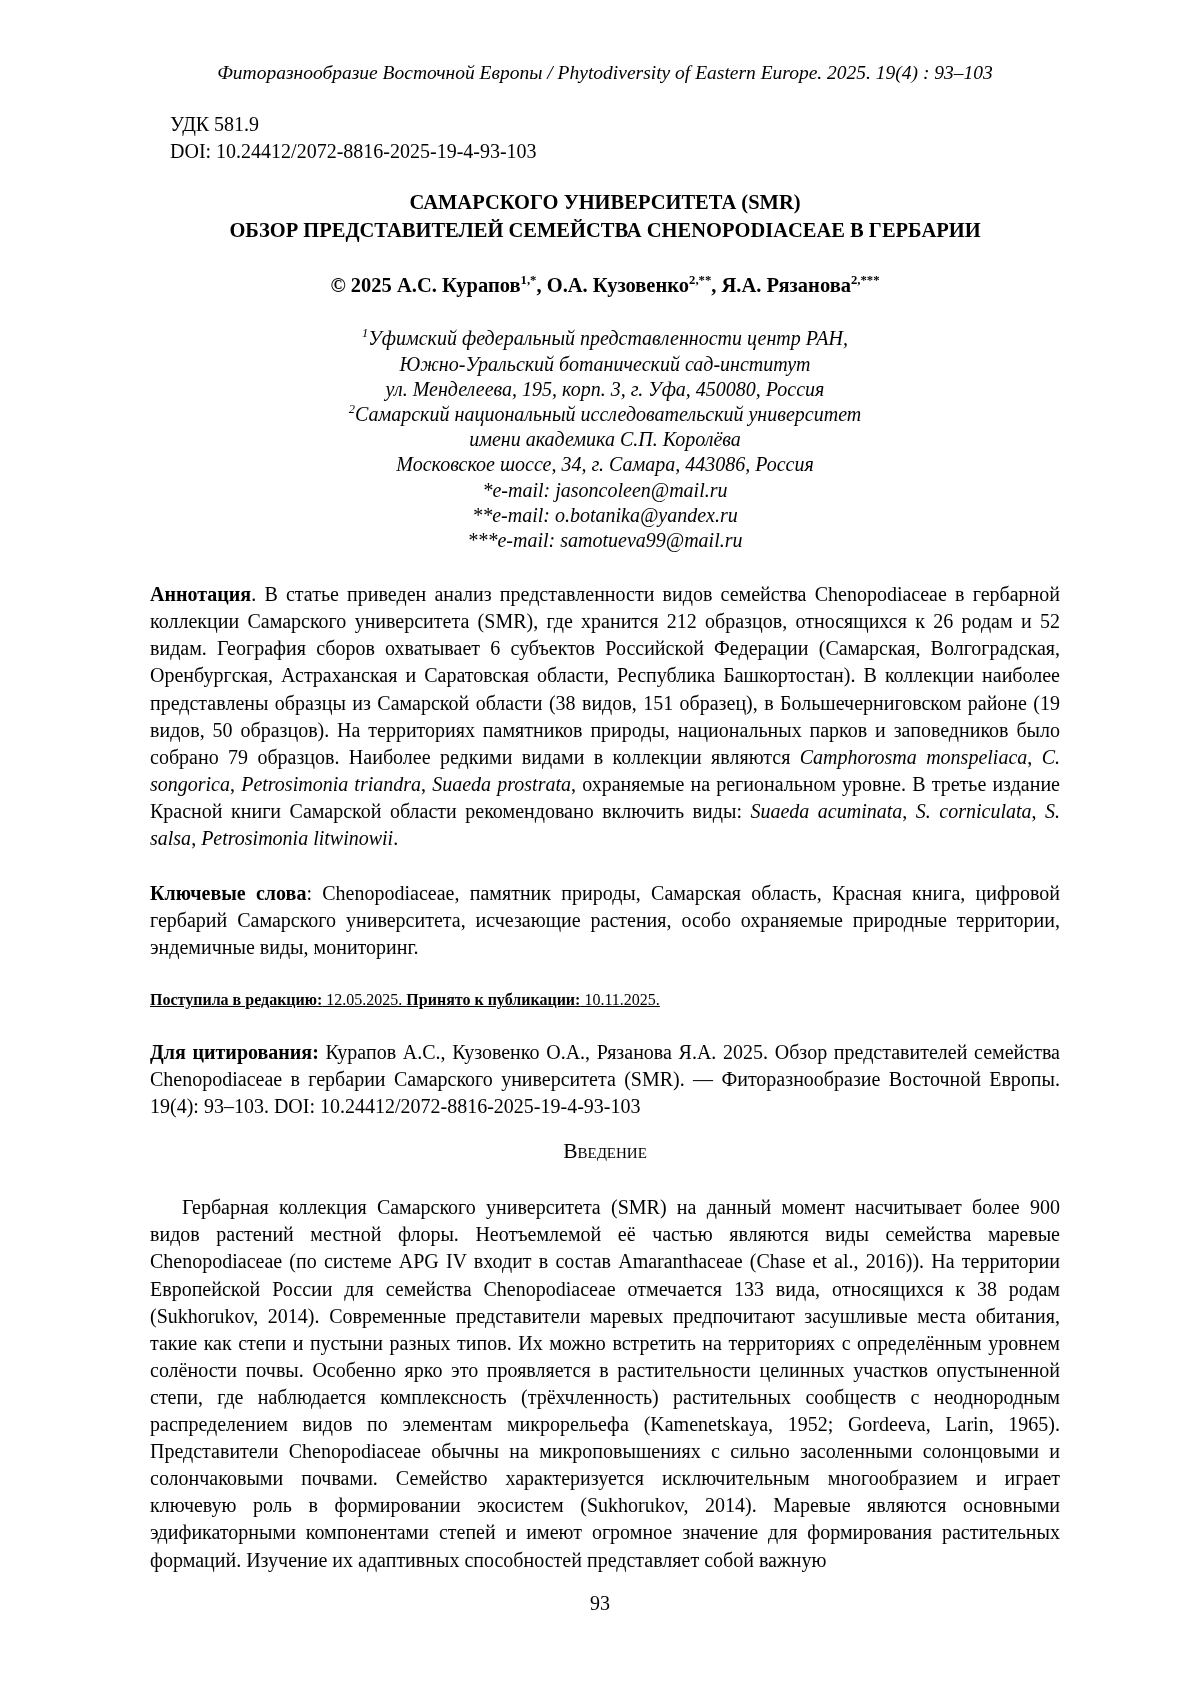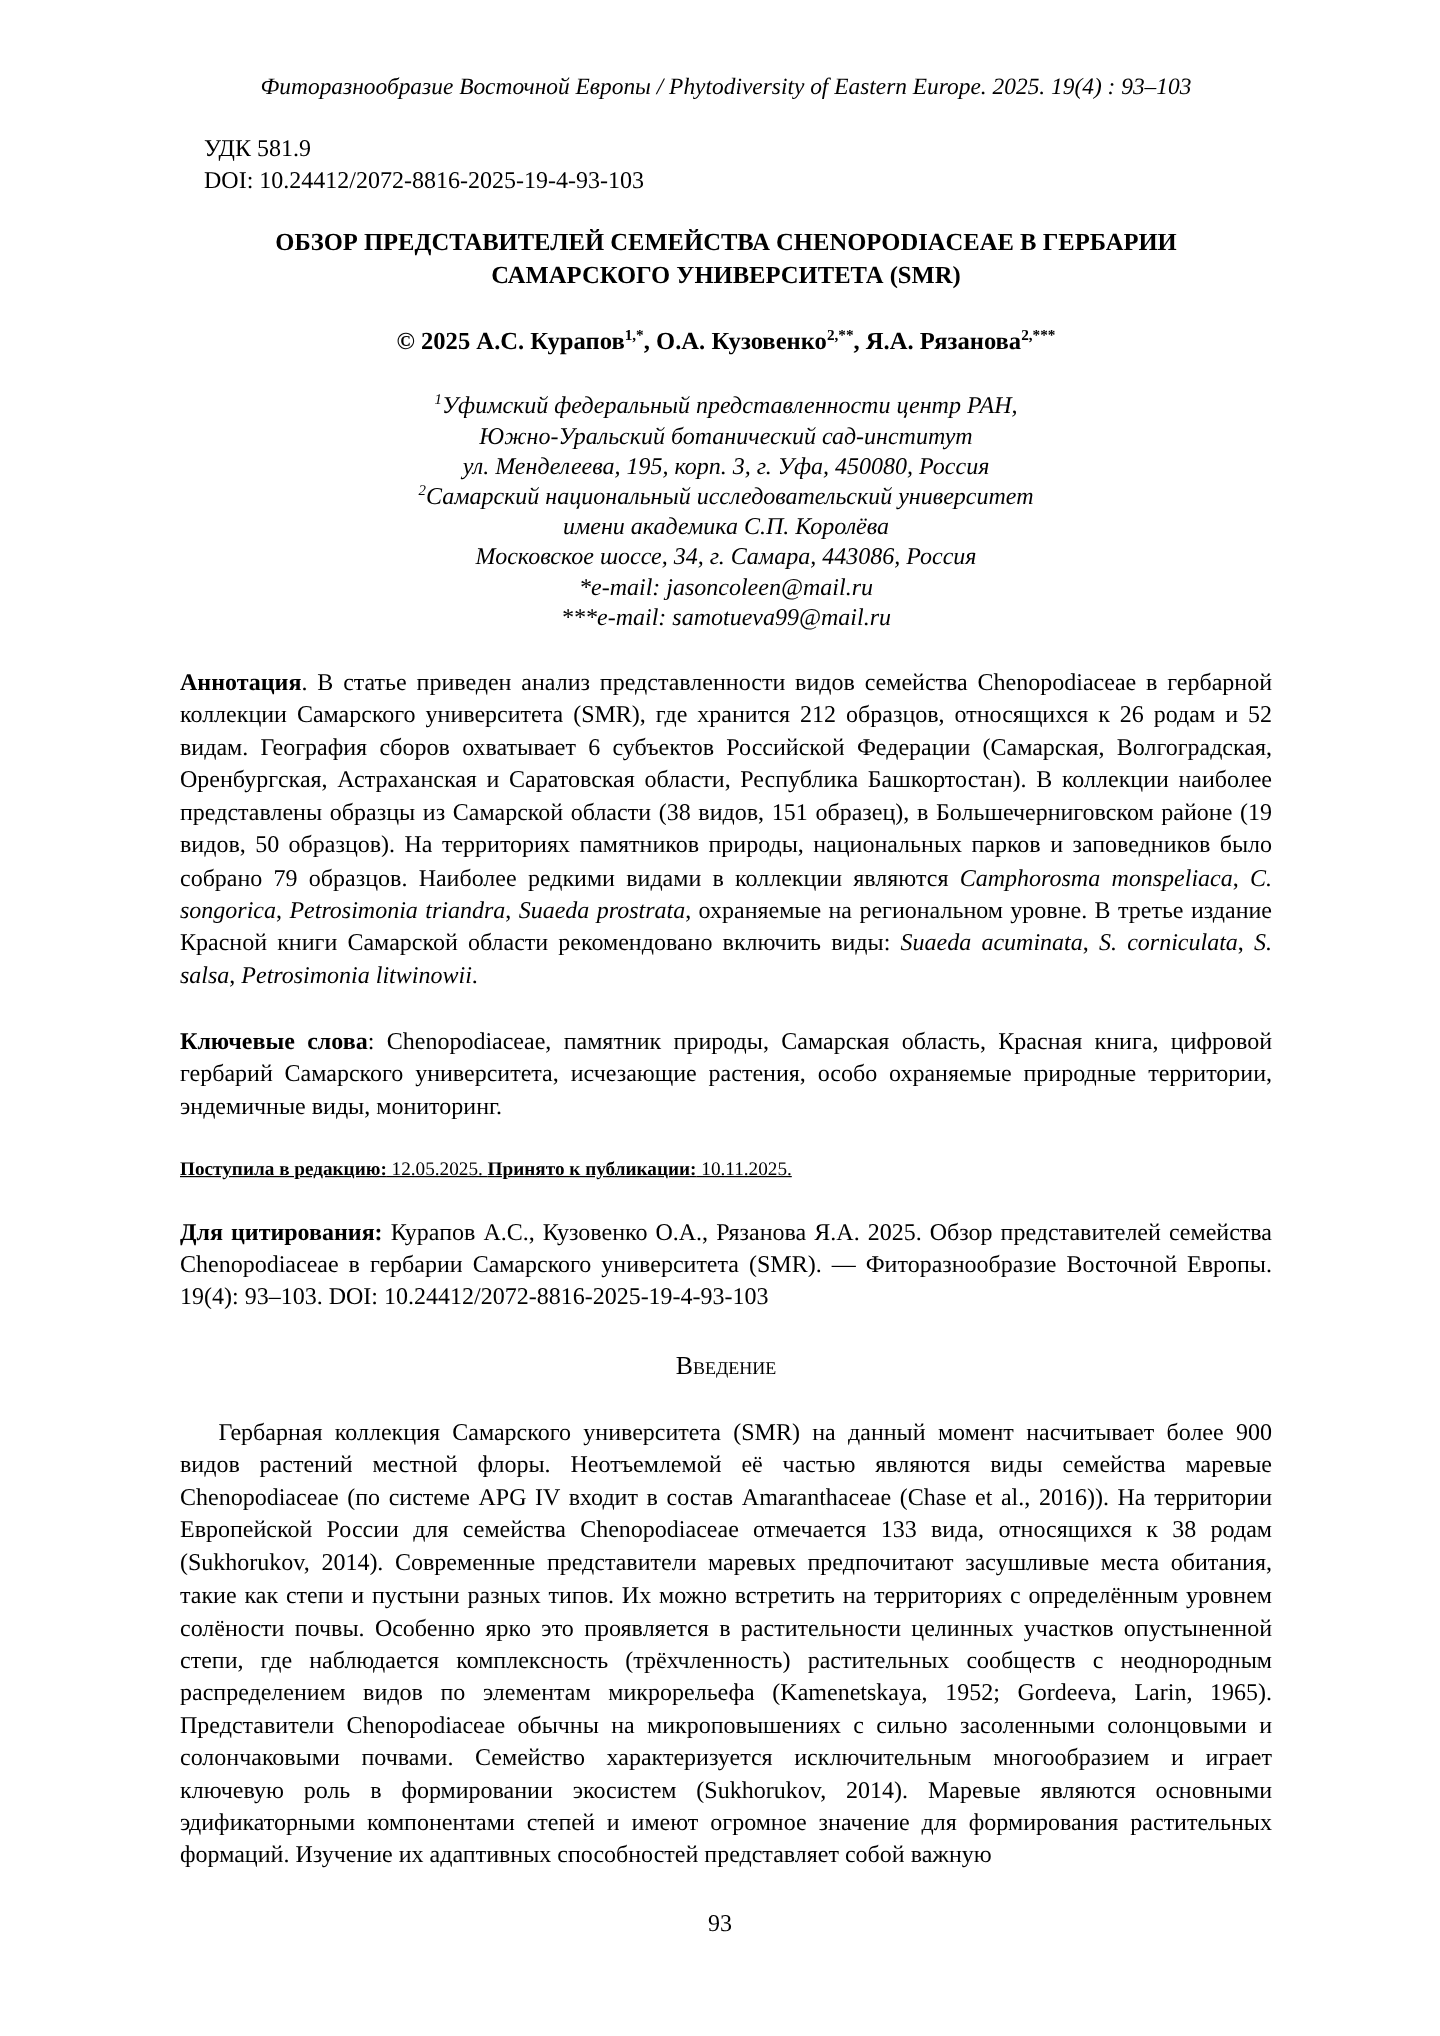--- a/index.html
+++ b/index.html
@@ -57,21 +57,21 @@
     text-align: justify;
     text-align-last: left;
   }
   .single-line {
     margin-top: 28px;
     font-size: 16px;
     line-height: 1.355;
     text-decoration: underline;
   }
   .section-heading {
-    margin-top: 30px;
+    margin-top: 18px;
     text-align: center;
     font-variant: small-caps;
     font-size: 21.5px;
     line-height: 1.3;
   }
   .indent { text-indent: 32px; }
   .b { font-weight: bold; }
   .i { font-style: italic; }
   sup {
     font-size: 0.62em;
@@ -93,34 +93,35 @@
 <div class="page">
 
   <div class="journal-header">Фиторазнообразие Восточной Европы / Phytodiversity of Eastern Europe. 2025. 19(4) : 93–103</div>
 
   <div class="udk-block">
     <div>УДК 581.9</div>
     <div>DOI: 10.24412/2072-8816-2025-19-4-93-103</div>
   </div>
 
   <div class="paper-title">
+    <div>САМАРСКОГО УНИВЕРСИТЕТА (SMR)</div>
     <div>ОБЗОР ПРЕДСТАВИТЕЛЕЙ СЕМЕЙСТВА CHENOPODIACEAE В ГЕРБАРИИ</div>
-    <div>САМАРСКОГО УНИВЕРСИТЕТА (SMR)</div>
   </div>
 
   <div class="authors-line"><span>© 2025 А.С. Курапов</span><sup>1,*</sup><span>, О.А. Кузовенко</span><sup>2,**</sup><span>, Я.А. Рязанова</span><sup>2,***</sup></div>
 
   <div class="affiliation-block">
     <div><sup>1</sup><span>Уфимский федеральный представленности центр РАН,</span></div>
     <div><span>Южно-Уральский ботанический сад-институт</span></div>
     <div><span>ул. Менделеева, 195, корп. 3, г. Уфа, 450080, Россия</span></div>
     <div><sup>2</sup><span>Самарский национальный исследовательский университет</span></div>
     <div><span>имени академика С.П. Королёва</span></div>
     <div><span>Московское шоссе, 34, г. Самара, 443086, Россия</span></div>
     <div><span>*e-mail: jasoncoleen@mail.ru</span></div>
+    <div><span>**e-mail: o.botanika@yandex.ru</span></div>
     <div><span>***e-mail: samotueva99@mail.ru</span></div>
   </div>
 
   <div class="para"><span class="b">Аннотация</span><span>. В статье приведен анализ представленности видов семейства Chenopodiaceae в гербарной коллекции Самарского университета (SMR), где хранится 212 образцов, относящихся к 26 родам и 52 видам. География сборов охватывает 6 субъектов Российской Федерации (Самарская, Волгоградская, Оренбургская, Астраханская и Саратовская области, Республика Башкортостан). В коллекции наиболее представлены образцы из Самарской области (38 видов, 151 образец), в Большечерниговском районе (19 видов, 50 образцов). На территориях памятников природы, национальных парков и заповедников было собрано 79 образцов. Наиболее редкими видами в коллекции являются </span><span class="i">Camphorosma monspeliaca</span><span>, </span><span class="i">C. songorica</span><span>, </span><span class="i">Petrosimonia triandra</span><span>, </span><span class="i">Suaeda prostrata</span><span>, охраняемые на региональном уровне. В третье издание Красной книги Самарской области рекомендовано включить виды: </span><span class="i">Suaeda acuminata</span><span>, </span><span class="i">S. corniculata</span><span>, </span><span class="i">S. salsa</span><span>, </span><span class="i">Petrosimonia litwinowii</span><span>.</span></div>
 
   <div class="para"><span class="b">Ключевые слова</span><span>: Chenopodiaceae, памятник природы, Самарская область, Красная книга, цифровой гербарий Самарского университета, исчезающие растения, особо охраняемые природные территории, эндемичные виды, мониторинг.</span></div>
 
   <div class="single-line"><span class="b">Поступила в редакцию:</span><span> 12.05.2025. </span><span class="b">Принято к публикации:</span><span> 10.11.2025.</span></div>
 
   <div class="para"><span class="b">Для цитирования:</span><span> Курапов А.С., Кузовенко О.А., Рязанова Я.А. 2025. Обзор представителей семейства Chenopodiaceae в гербарии Самарского университета (SMR). — Фиторазнообразие Восточной Европы. 19(4): 93–103. DOI: 10.24412/2072-8816-2025-19-4-93-103</span></div>

